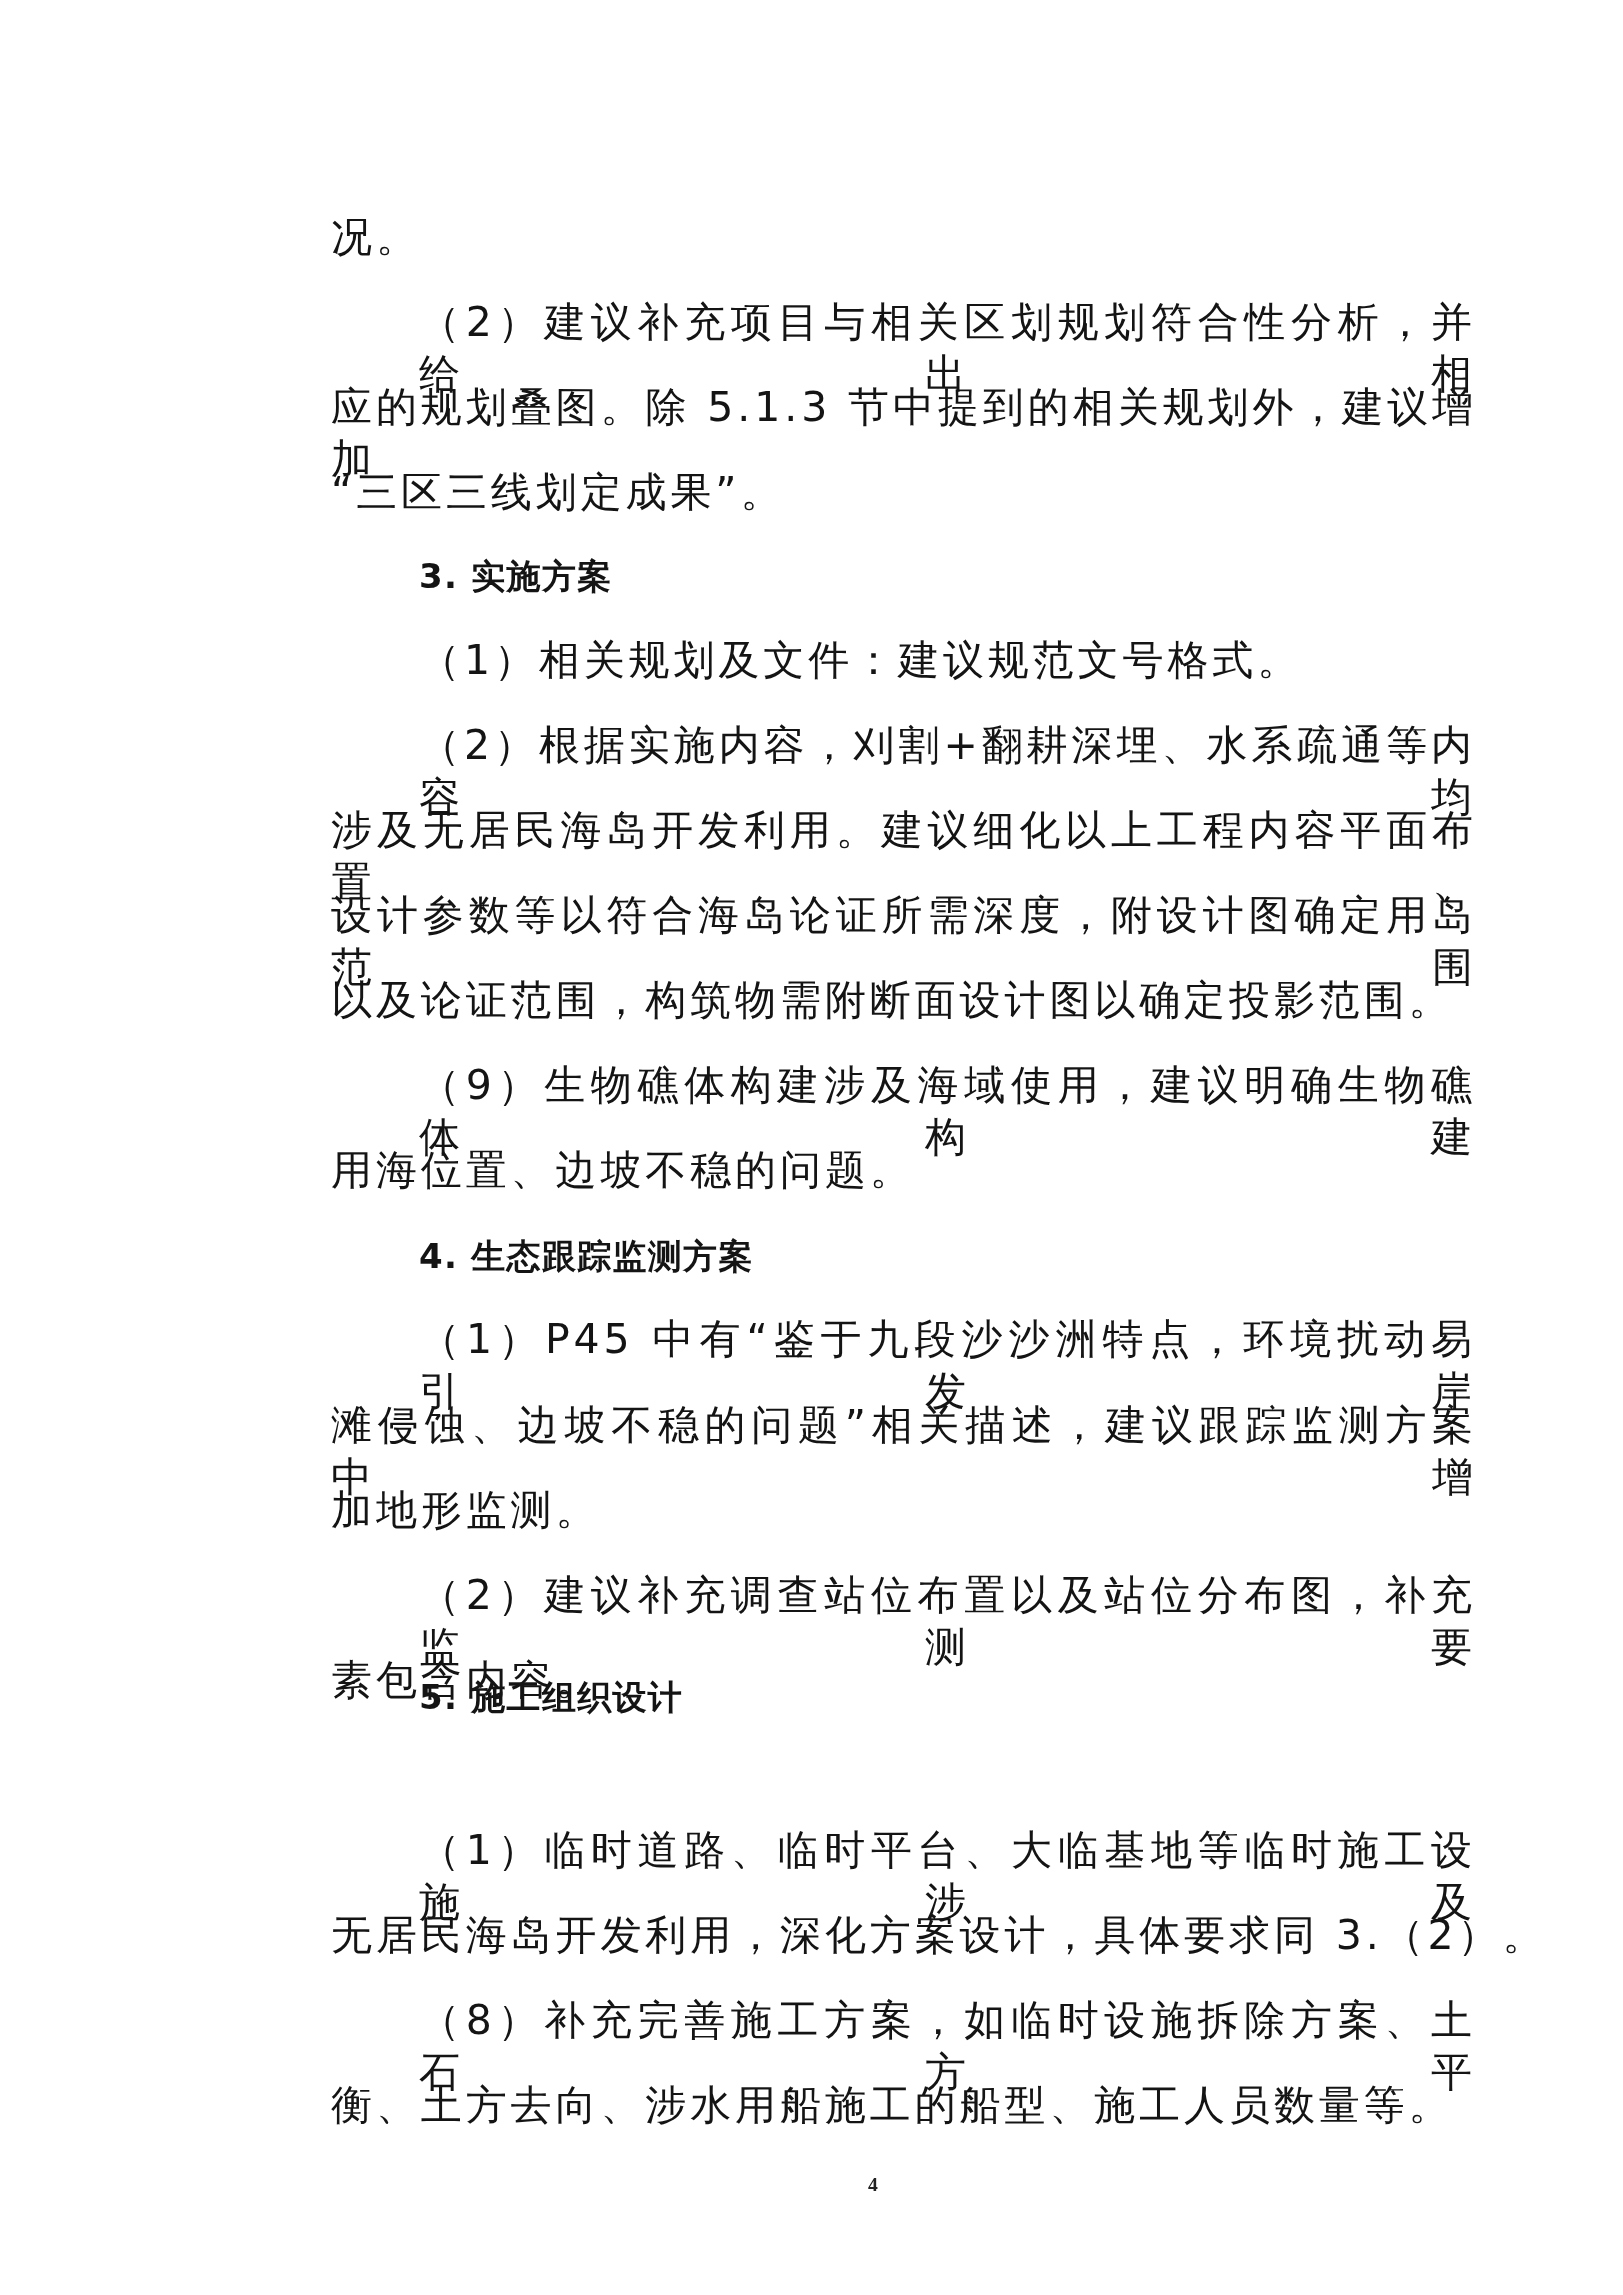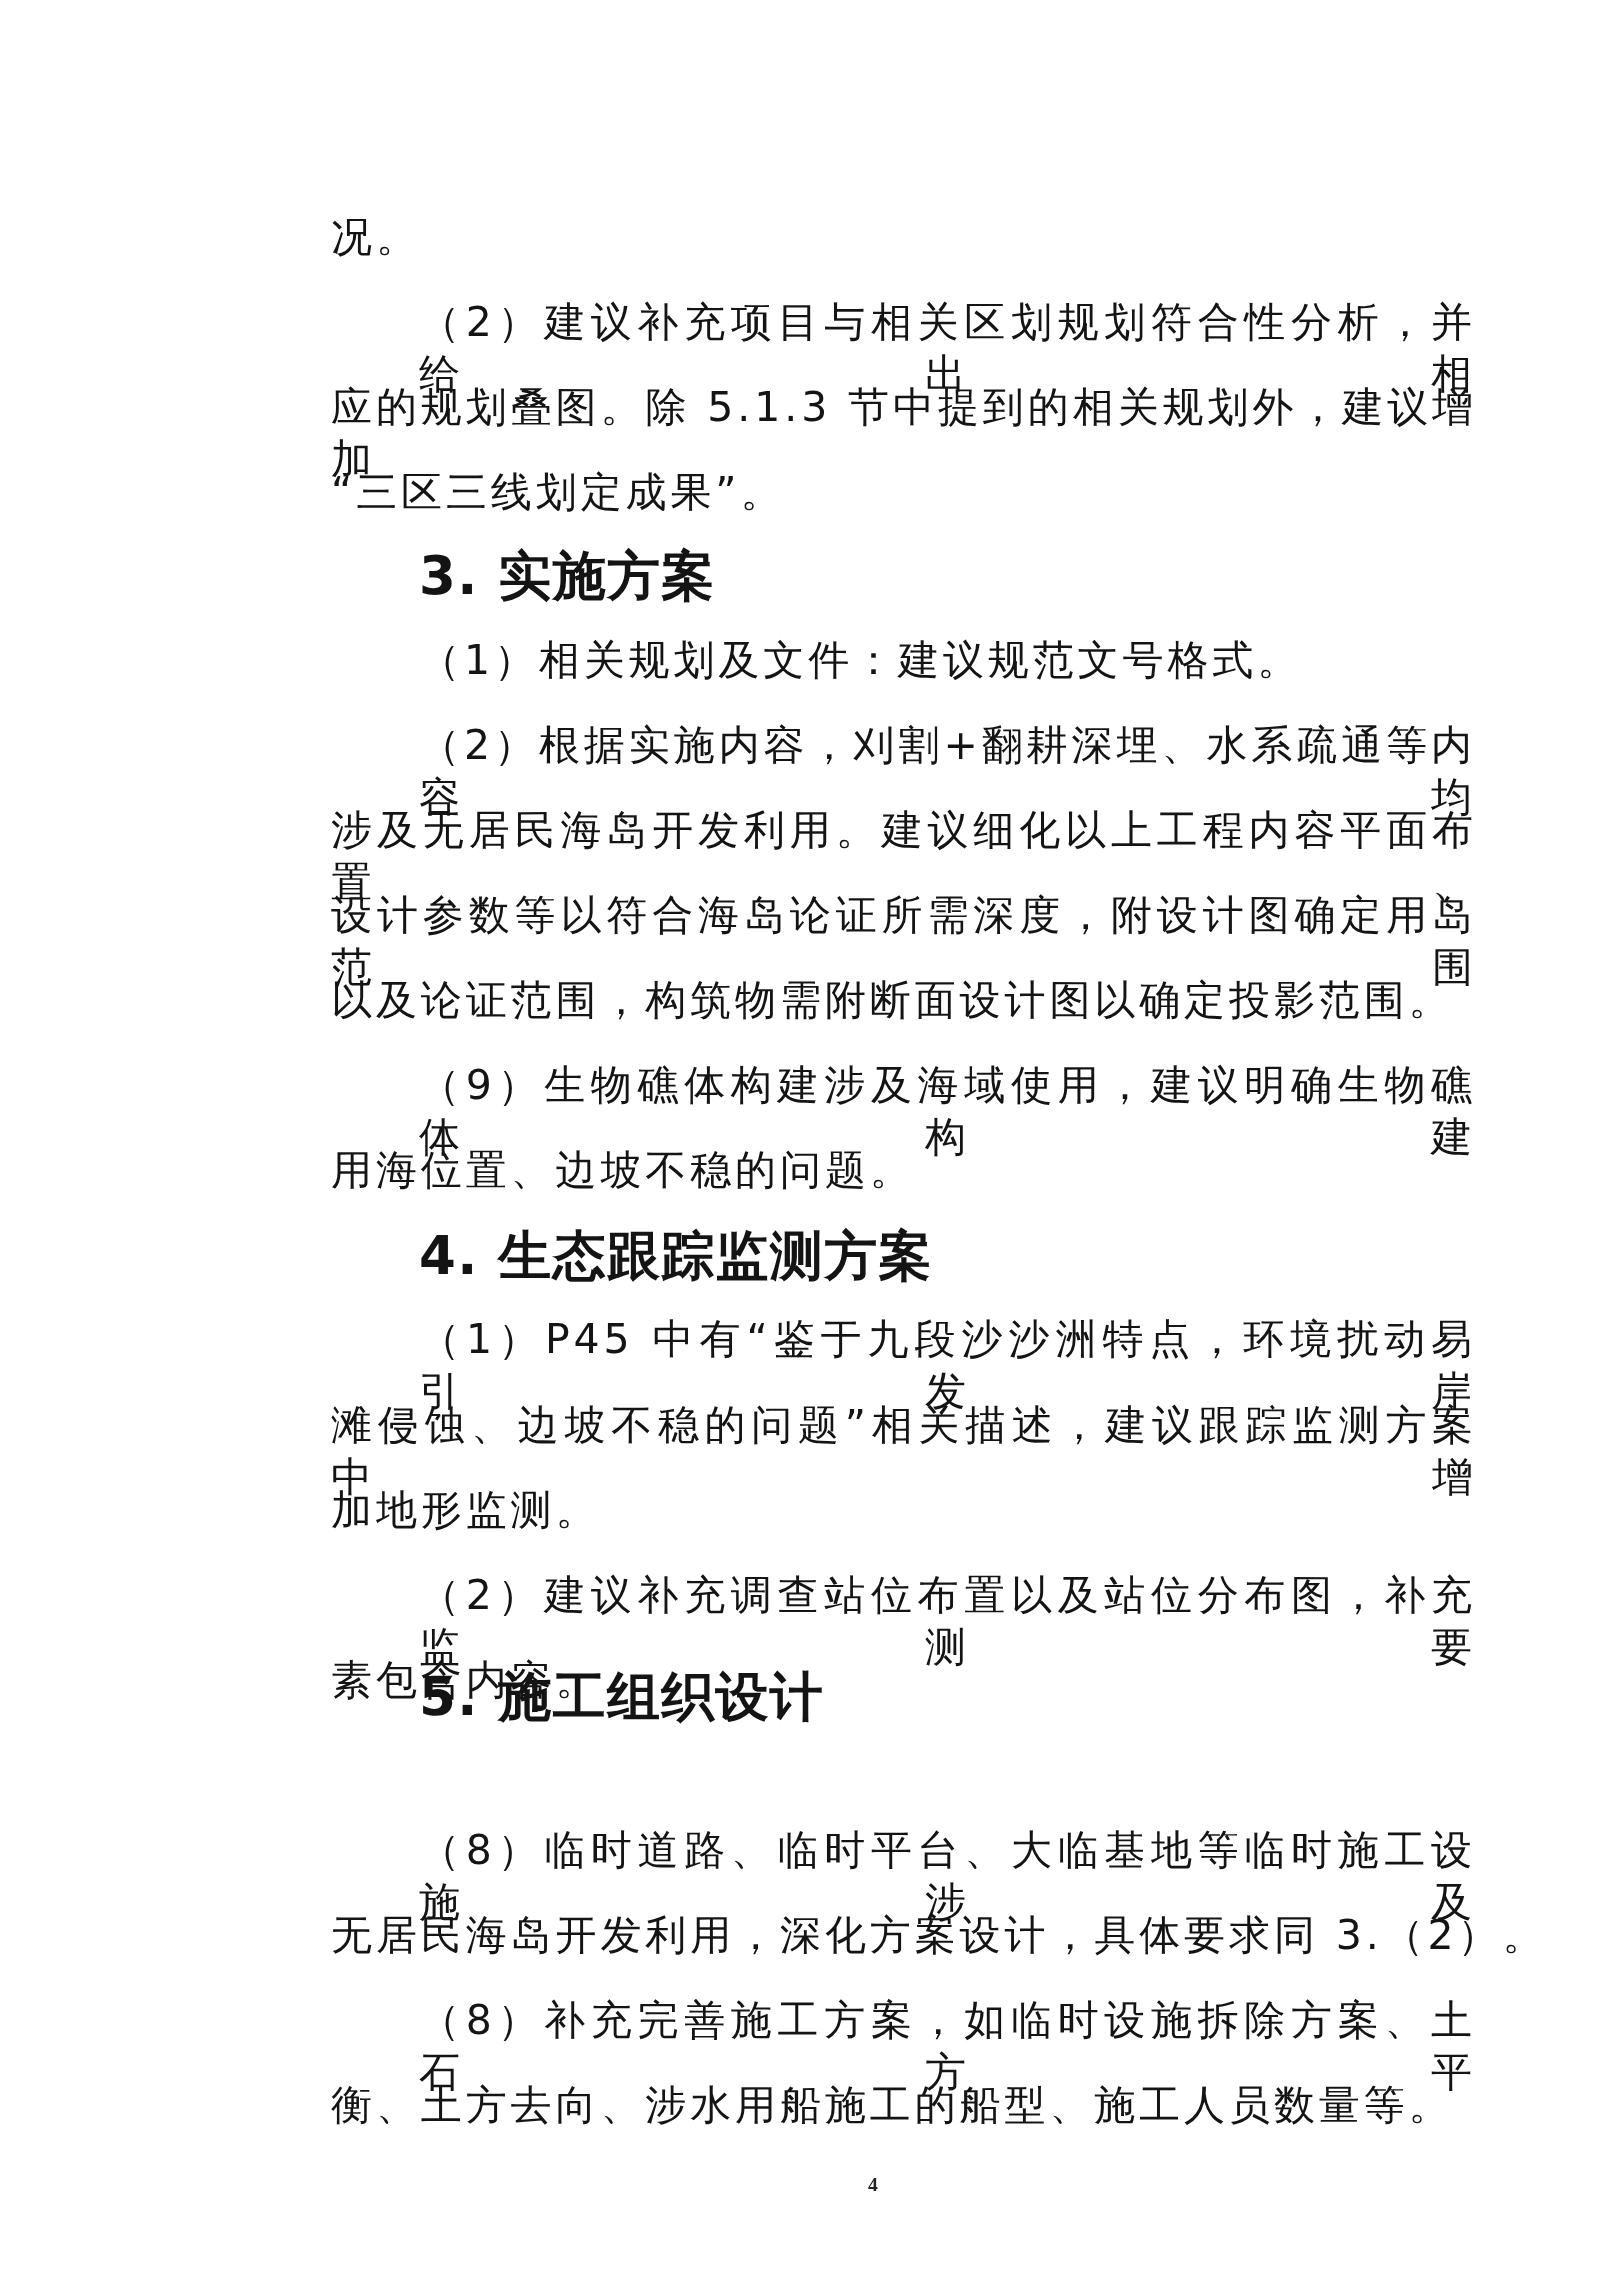--- a/index.html
+++ b/index.html
@@ -23,21 +23,21 @@
     width: 1146px;
     font-size: 41px;
     line-height: 52px;
     white-space: nowrap;
     letter-spacing: 3.9px;
   }
   .indent { left: 419px; width: 1057px; }
   .heading {
     font-weight: bold;
     letter-spacing: 1.3px;
-    font-size: 53px;
+    font-size: 34px;
   }
   .justify {
     text-align: justify;
     text-align-last: justify;
     white-space: normal;
   }
   .page-number {
     position: absolute;
     left: 868px;
     top: 2081px;
@@ -68,21 +68,21 @@
   <div class="line" style="top:1144px;">用海位置、边坡不稳的问题。</div>
 
   <div class="line indent heading" style="top:1230px;">4. 生态跟踪监测方案</div>
   <div class="line indent justify" style="top:1313px;">（1）P45 中有“鉴于九段沙沙洲特点，环境扰动易引发岸</div>
   <div class="line justify" style="top:1399px;">滩侵蚀、边坡不稳的问题”相关描述，建议跟踪监测方案中增</div>
   <div class="line" style="top:1484px;">加地形监测。</div>
   <div class="line indent justify" style="top:1569px;">（2）建议补充调查站位布置以及站位分布图，补充监测要</div>
   <div class="line" style="top:1654px;">素包含内容。</div>
 
   <div class="line indent heading" style="top:1671px;">5. 施工组织设计</div>
-  <div class="line indent justify" style="top:1824px;">（8）临时道路、临时平台、大临基地等临时施工设施涉及</div>
+  <div class="line indent justify" style="top:1824px;">（1）临时道路、临时平台、大临基地等临时施工设施涉及</div>
   <div class="line" style="top:1909px;">无居民海岛开发利用，深化方案设计，具体要求同 3.（2）。</div>
   <div class="line indent justify" style="top:1994px;">（8）补充完善施工方案，如临时设施拆除方案、土石方平</div>
 
   <div class="line" style="top:2079px;">衡、土方去向、涉水用船施工的船型、施工人员数量等。</div>
 
   <div class="page-number" style="top:2174px;">4</div>
 </div>
 
 
 </body></html>

